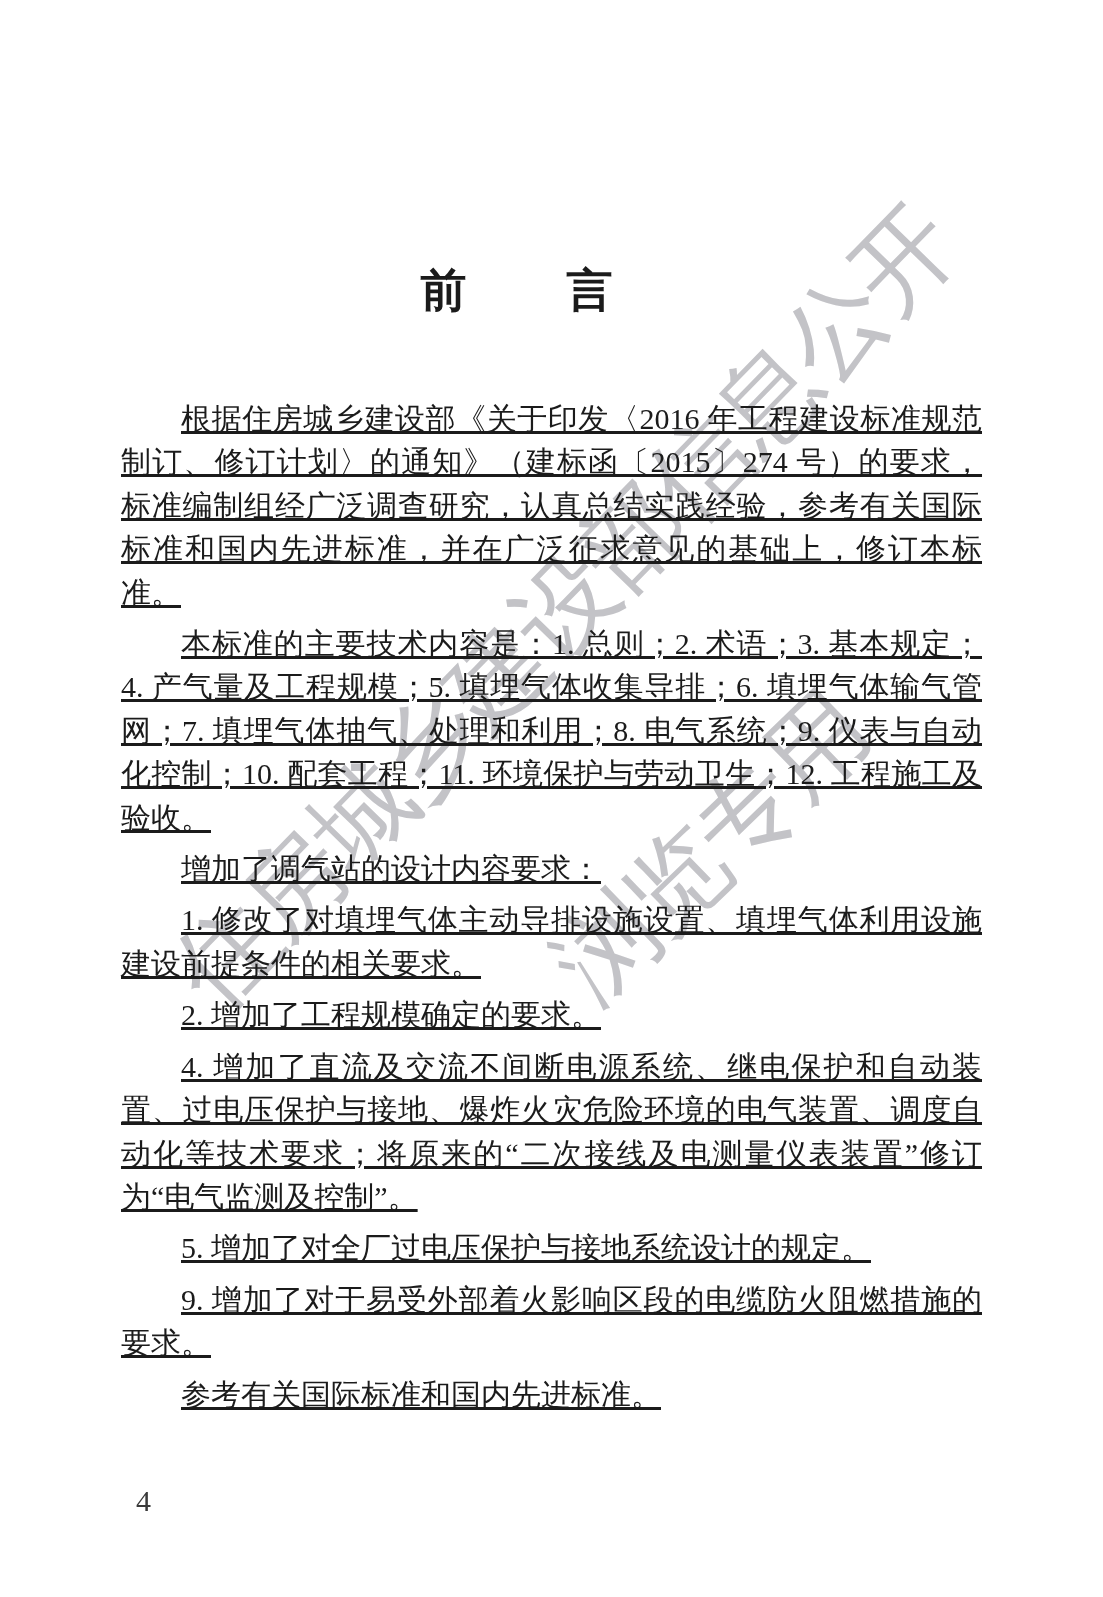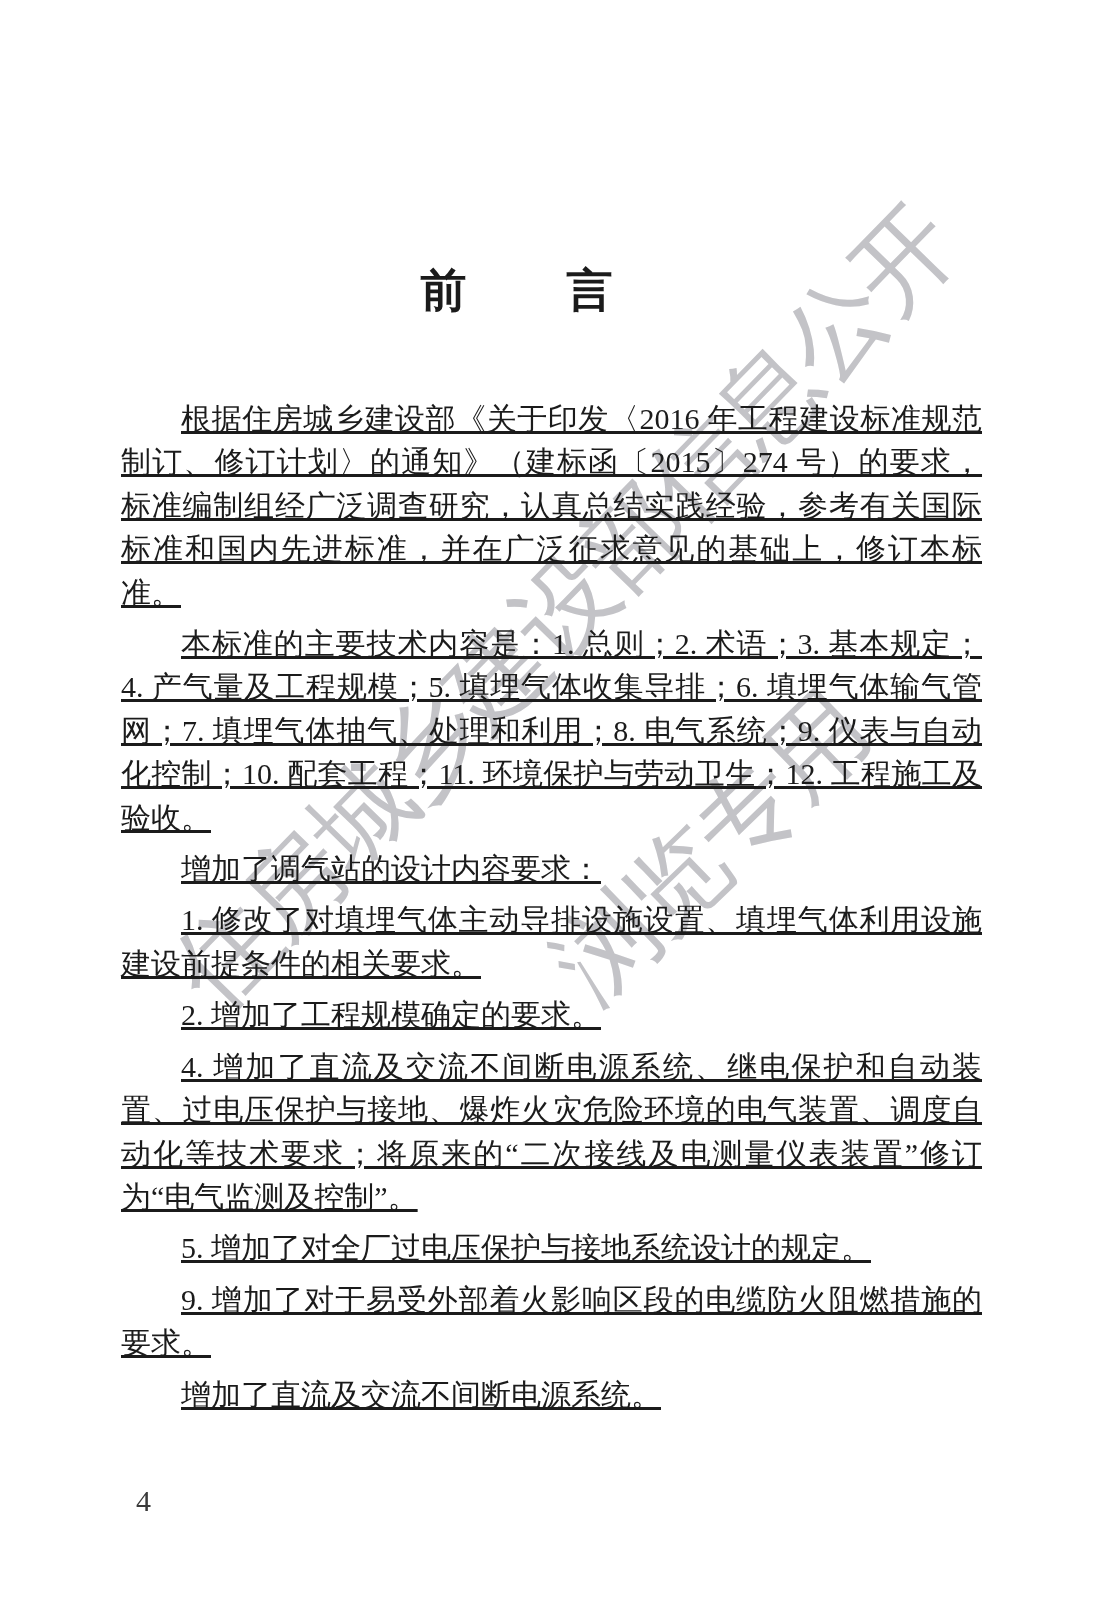--- a/index.html
+++ b/index.html
@@ -98,18 +98,18 @@
 
   <div class="content">
     <p>根据住房城乡建设部《关于印发〈2016 年工程建设标准规范制订、修订计划〉的通知》（建标函〔2015〕274 号）的要求，标准编制组经广泛调查研究，认真总结实践经验，参考有关国际标准和国内先进标准，并在广泛征求意见的基础上，修订本标准。</p>
     <p>本标准的主要技术内容是：1. 总则；2. 术语；3. 基本规定；4. 产气量及工程规模；5. 填埋气体收集导排；6. 填埋气体输气管网；7. 填埋气体抽气、处理和利用；8. 电气系统；9. 仪表与自动化控制；10. 配套工程；11. 环境保护与劳动卫生；12. 工程施工及验收。</p>
     <p>增加了调气站的设计内容要求：</p>
     <p>1. 修改了对填埋气体主动导排设施设置、填埋气体利用设施建设前提条件的相关要求。</p>
     <p>2. 增加了工程规模确定的要求。</p>
     <p>4. 增加了直流及交流不间断电源系统、继电保护和自动装置、过电压保护与接地、爆炸火灾危险环境的电气装置、调度自动化等技术要求；将原来的“二次接线及电测量仪表装置”修订为“电气监测及控制”。</p>
     <p>5. 增加了对全厂过电压保护与接地系统设计的规定。</p>
     <p>9. 增加了对于易受外部着火影响区段的电缆防火阻燃措施的要求。</p>
-    <p>增加了直流及交流不间断电源系统。</p>
+    <p>参考有关国际标准和国内先进标准。</p>
   </div>
 
   <div class="page-number">4</div>
 
 </div>
 
 </body></html>

